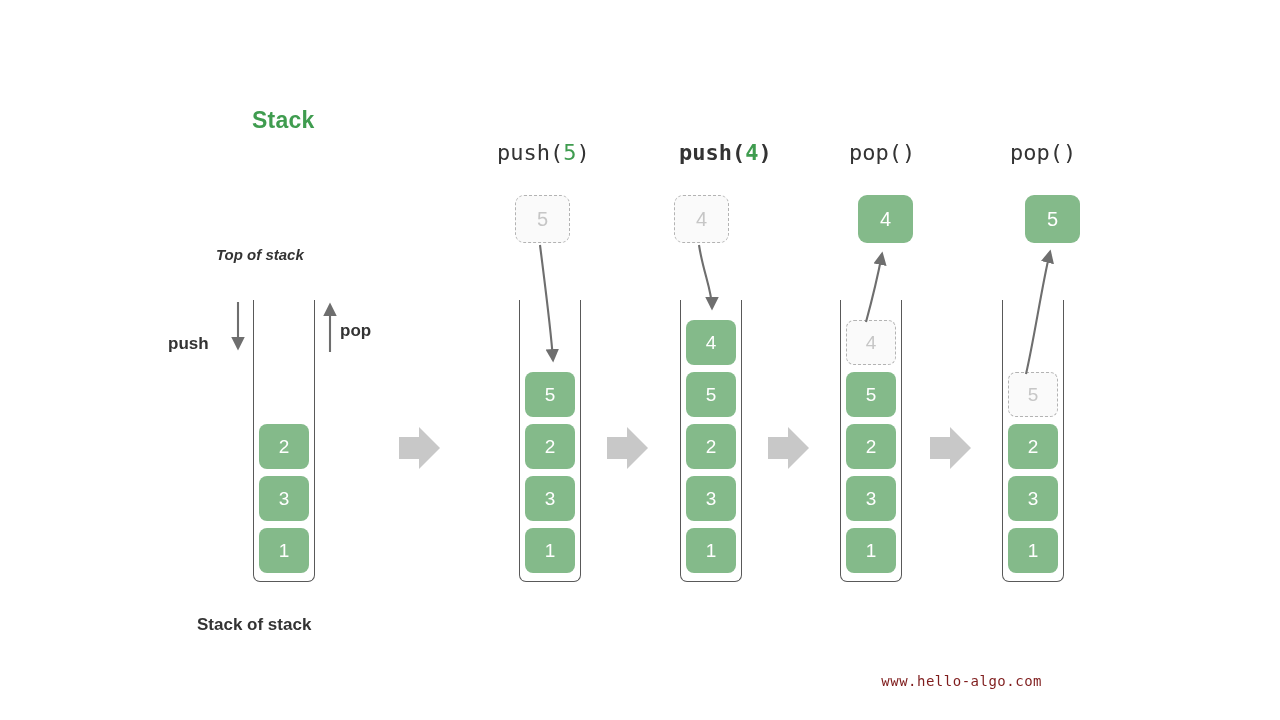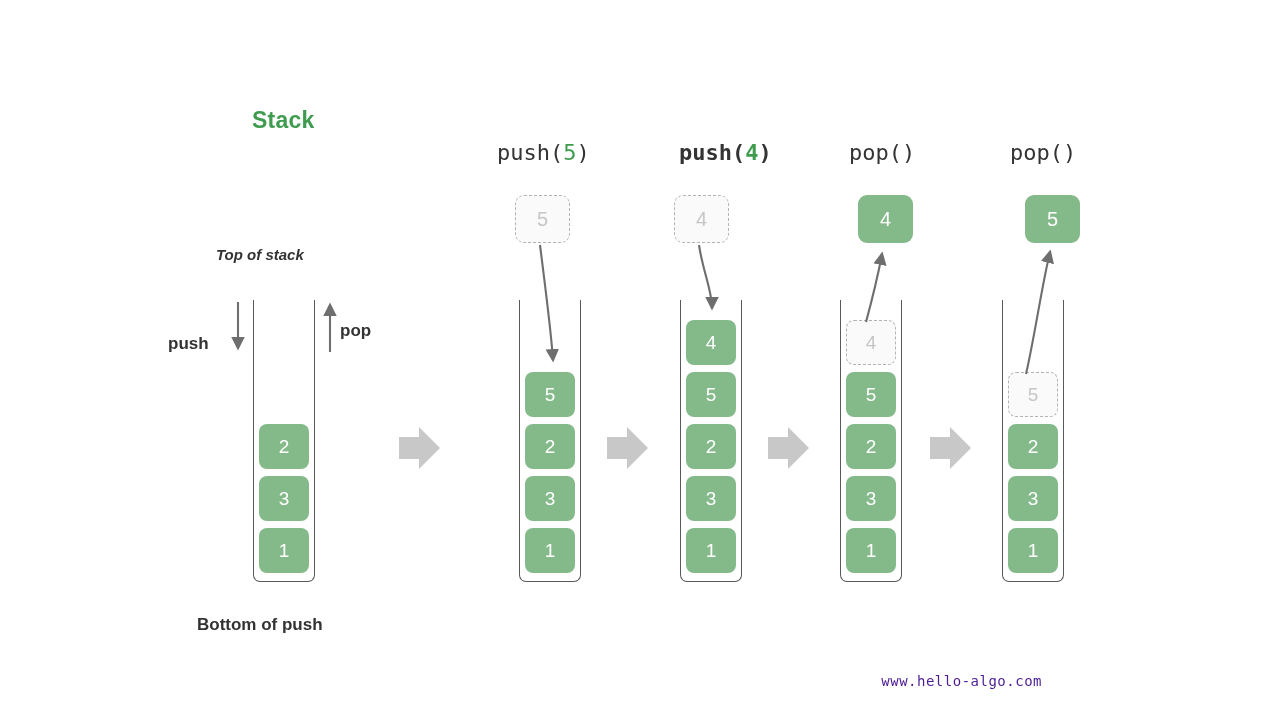--- a/index.html
+++ b/index.html
@@ -77,21 +77,21 @@
   }
   .op-label .arg {
     color: #3f9c4f;
   }
   .watermark {
     position: absolute;
     right: 36px;
     top: 673px;
     font-family: "DejaVu Sans Mono", "Liberation Mono", monospace;
     font-size: 14px;
-    color: #4c1d95;
+    color: #7f1d1d;
     letter-spacing: 0.5px;
   }
 
   
   .stack-col {
     position: absolute;
     top: 300px;
     width: 62px;
     height: 282px;
   }
@@ -162,21 +162,21 @@
   }
 </style>
 </head>
 <body>
 
 <div class="stage">
 
   <div class="title-stack">Stack</div>
 
   <div class="lbl-top">Top of stack</div>
-  <div class="lbl-bottom">Bottom of push</div>
+  <div class="lbl-bottom">Stack of stack</div>
   <div class="lbl-push">push</div>
   <div class="lbl-pop">pop</div>
 
   <div class="op-label" style="left:497px;">
     <span>push(</span><span class="arg">5</span><span>)</span>
   </div>
   <div class="op-label" style="left:679px;font-weight:bold;">
     <span>push(</span><span class="arg">4</span><span>)</span>
   </div>
   <div class="op-label" style="left:849px;">

